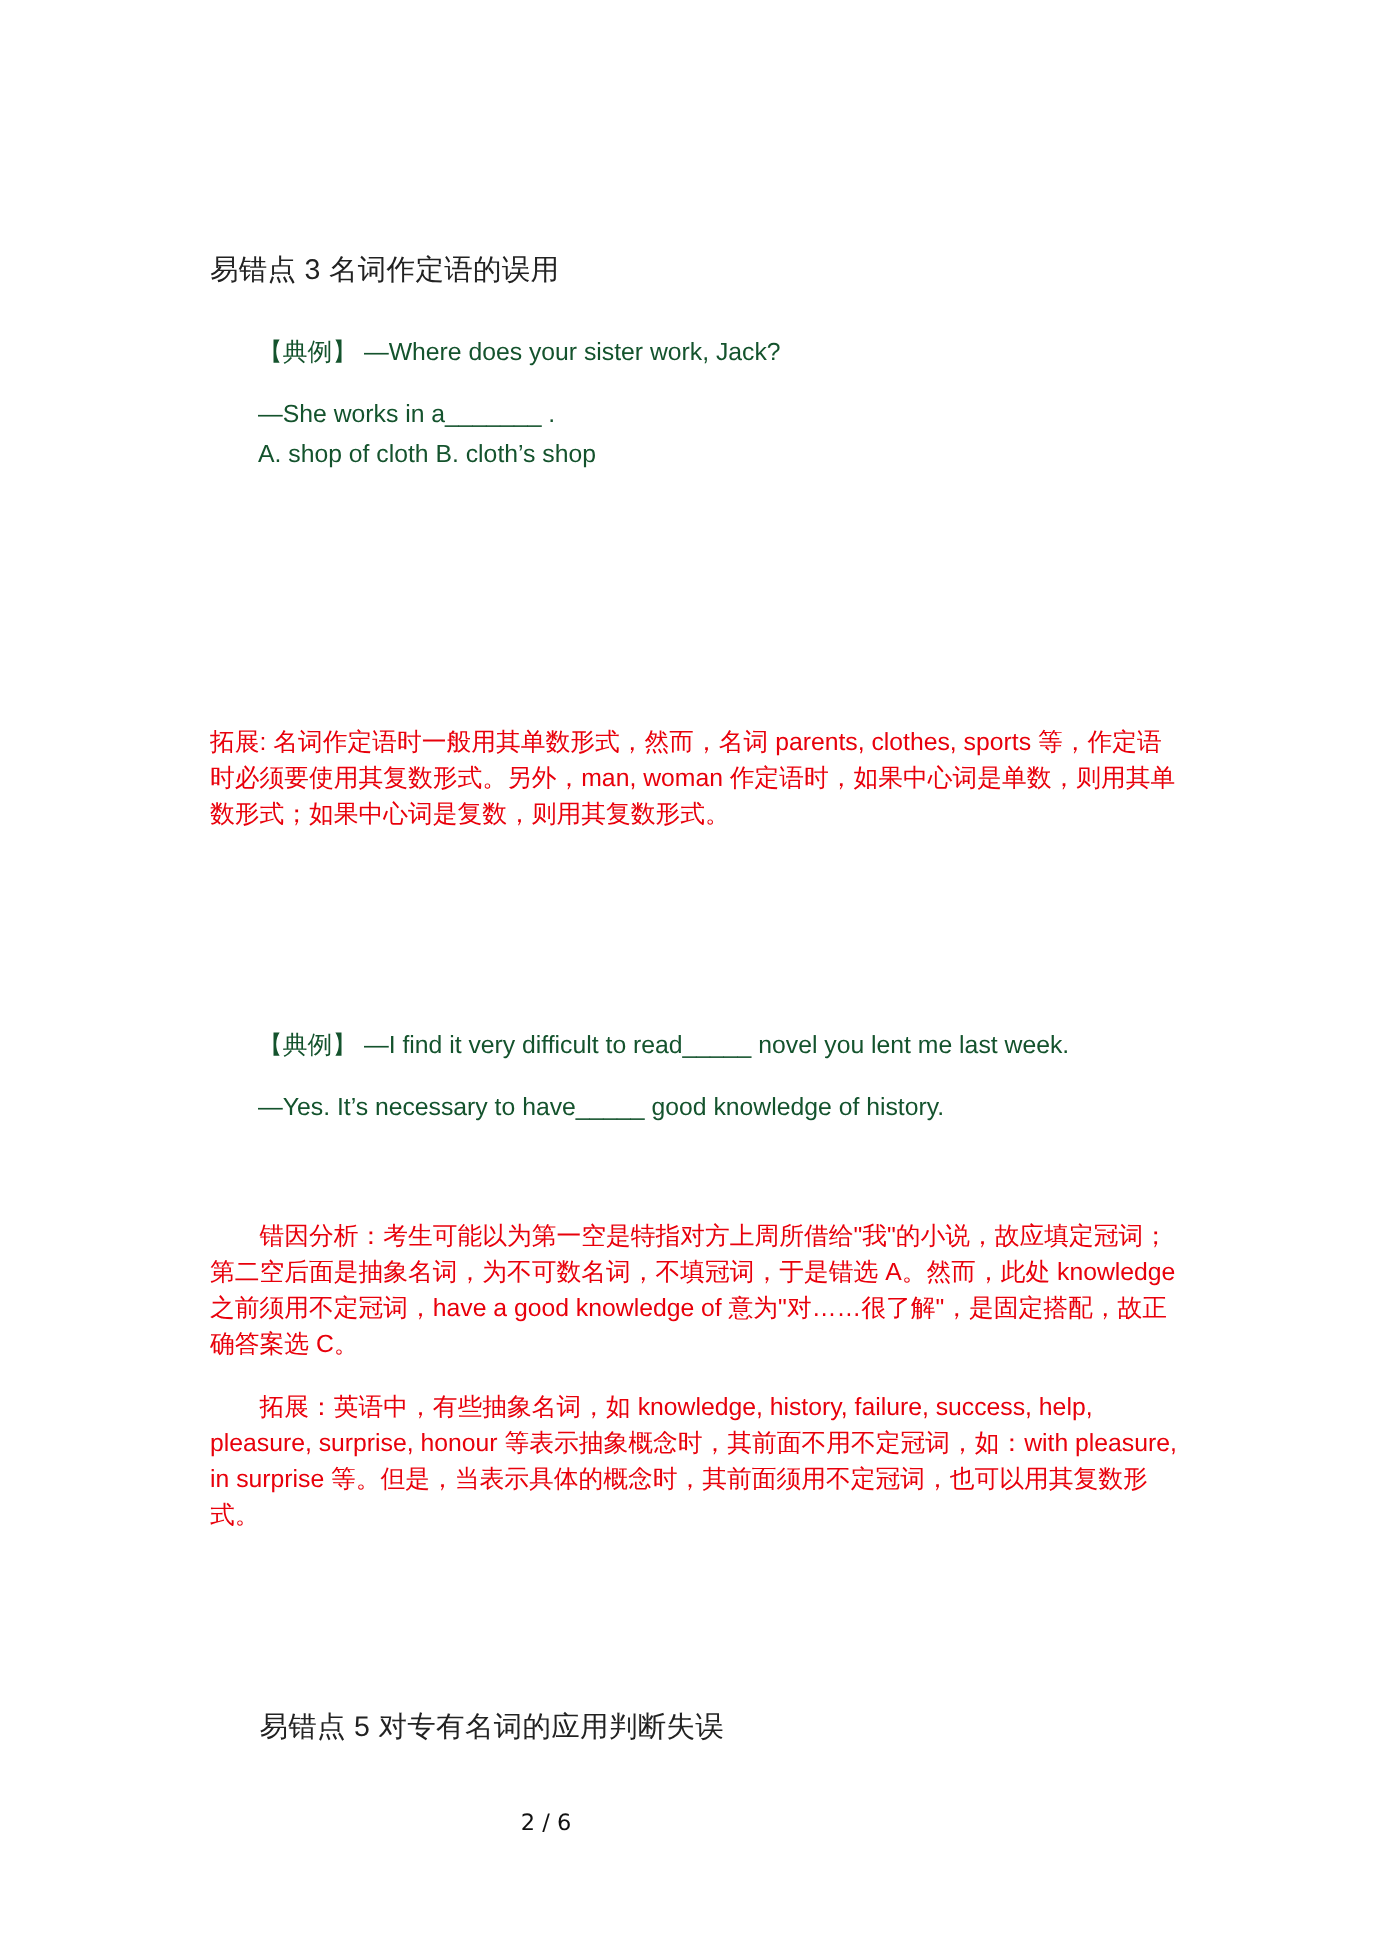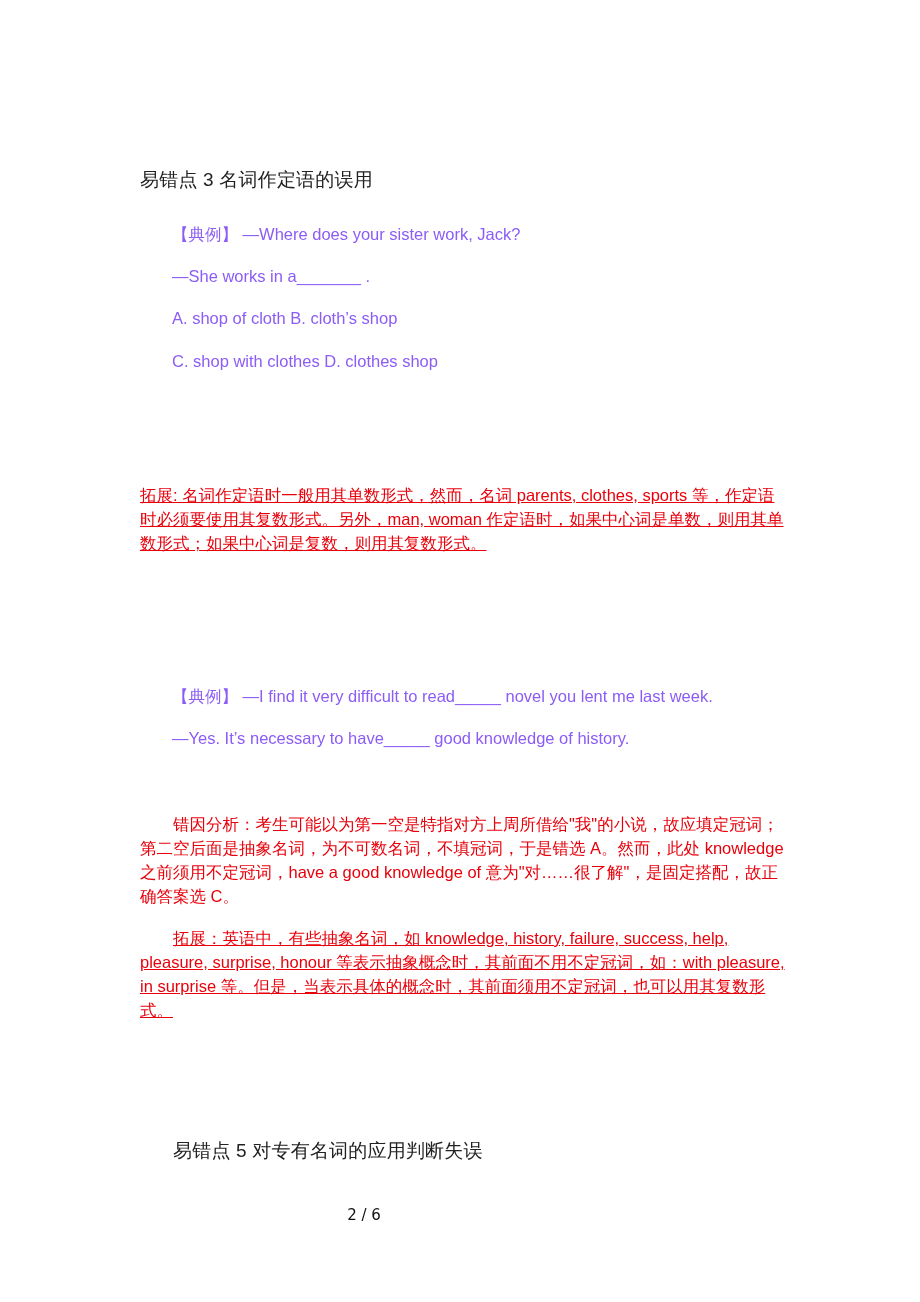--- a/index.html
+++ b/index.html
@@ -1,42 +1,41 @@
 <!DOCTYPE html>
 <html><head>
 <meta charset="utf-8">
 <style>
   html, body { margin: 0; padding: 0; background: #ffffff; }
   body { width: 920px; height: 1302px; position: relative; overflow: hidden; font-family: "Liberation Sans", "DejaVu Sans", sans-serif; color: #000; }
   .page { position: absolute; left: 0; top: 0; width: 920px; height: 1302px; }
   .heading { position: absolute; font-size: 19px; color: #222; white-space: nowrap; letter-spacing: 0.2px; }
-  .line { position: absolute; font-size: 16.5px; color: #8b5cf6; white-space: nowrap; }
+  .line { position: absolute; font-size: 16.5px; color: #14532d; white-space: nowrap; }
   .red { position: absolute; font-size: 16.5px; color: #e8000b; line-height: 24px; width: 650px; }
   .red p { margin: 0; }
   .footer { position: absolute; left: 0; width: 728px; top: 1206px; text-align: center; font-size: 15px; color: #111; font-family: "DejaVu Sans", sans-serif; }
 </style>
 </head>
 <body>
 
 <div class="page">
 
   <div class="heading" style="left:140px; top:167px;">易错点 3  名词作定语的误用</div>
   <div class="line" style="left:172px; top:224px;">【典例】 —Where does your sister work, Jack?</div>
   <div class="line" style="left:172px; top:267px;">—She works in a_______ .</div>
-  <div class="line" style="left:172px; top:309px;text-align:right;">A. shop of cloth B. cloth’s shop</div>
-  <div class="line" style="left:172px; top:352px;">C. shop with clothes D. clothes shop</div>
-  <div class="red" style="left:140px; top:483px;text-decoration:underline;">
+  <div class="line" style="left:172px; top:294px;text-align:right;">A. shop of cloth B. cloth’s shop</div>
+  <div class="red" style="left:140px; top:483px;">
     <p>拓展: 名词作定语时一般用其单数形式，然而，名词 parents, clothes, sports 等，作定语时必须要使用其复数形式。另外，man, woman 作定语时，如果中心词是单数，则用其单数形式；如果中心词是复数，则用其复数形式。</p>
   </div>
 
   <div class="line" style="left:172px; top:686px;">【典例】 —I find it very difficult to read_____ novel you lent me last week.</div>
   <div class="line" style="left:172px; top:729px;">—Yes. It’s necessary to have_____ good knowledge of history.</div>
   <div class="red" style="left:140px; top:812px; text-indent:33px;">
     <p>错因分析：考生可能以为第一空是特指对方上周所借给"我"的小说，故应填定冠词；第二空后面是抽象名词，为不可数名词，不填冠词，于是错选 A。然而，此处 knowledge 之前须用不定冠词，have a good knowledge of 意为"对……很了解"，是固定搭配，故正确答案选 C。</p>
   </div>
-  <div class="red" style="left:140px; top:926px; text-indent:33px;text-decoration:underline;">
+  <div class="red" style="left:140px; top:926px; text-indent:33px;">
     <p>拓展：英语中，有些抽象名词，如 knowledge, history, failure, success, help, pleasure, surprise, honour 等表示抽象概念时，其前面不用不定冠词，如：with pleasure, in surprise 等。但是，当表示具体的概念时，其前面须用不定冠词，也可以用其复数形式。</p>
   </div>
 
   <div class="heading" style="left:173px; top:1138px;">易错点 5  对专有名词的应用判断失误</div>
 
   <div class="footer">2 / 6</div>
 </div>
 
 </body></html>

